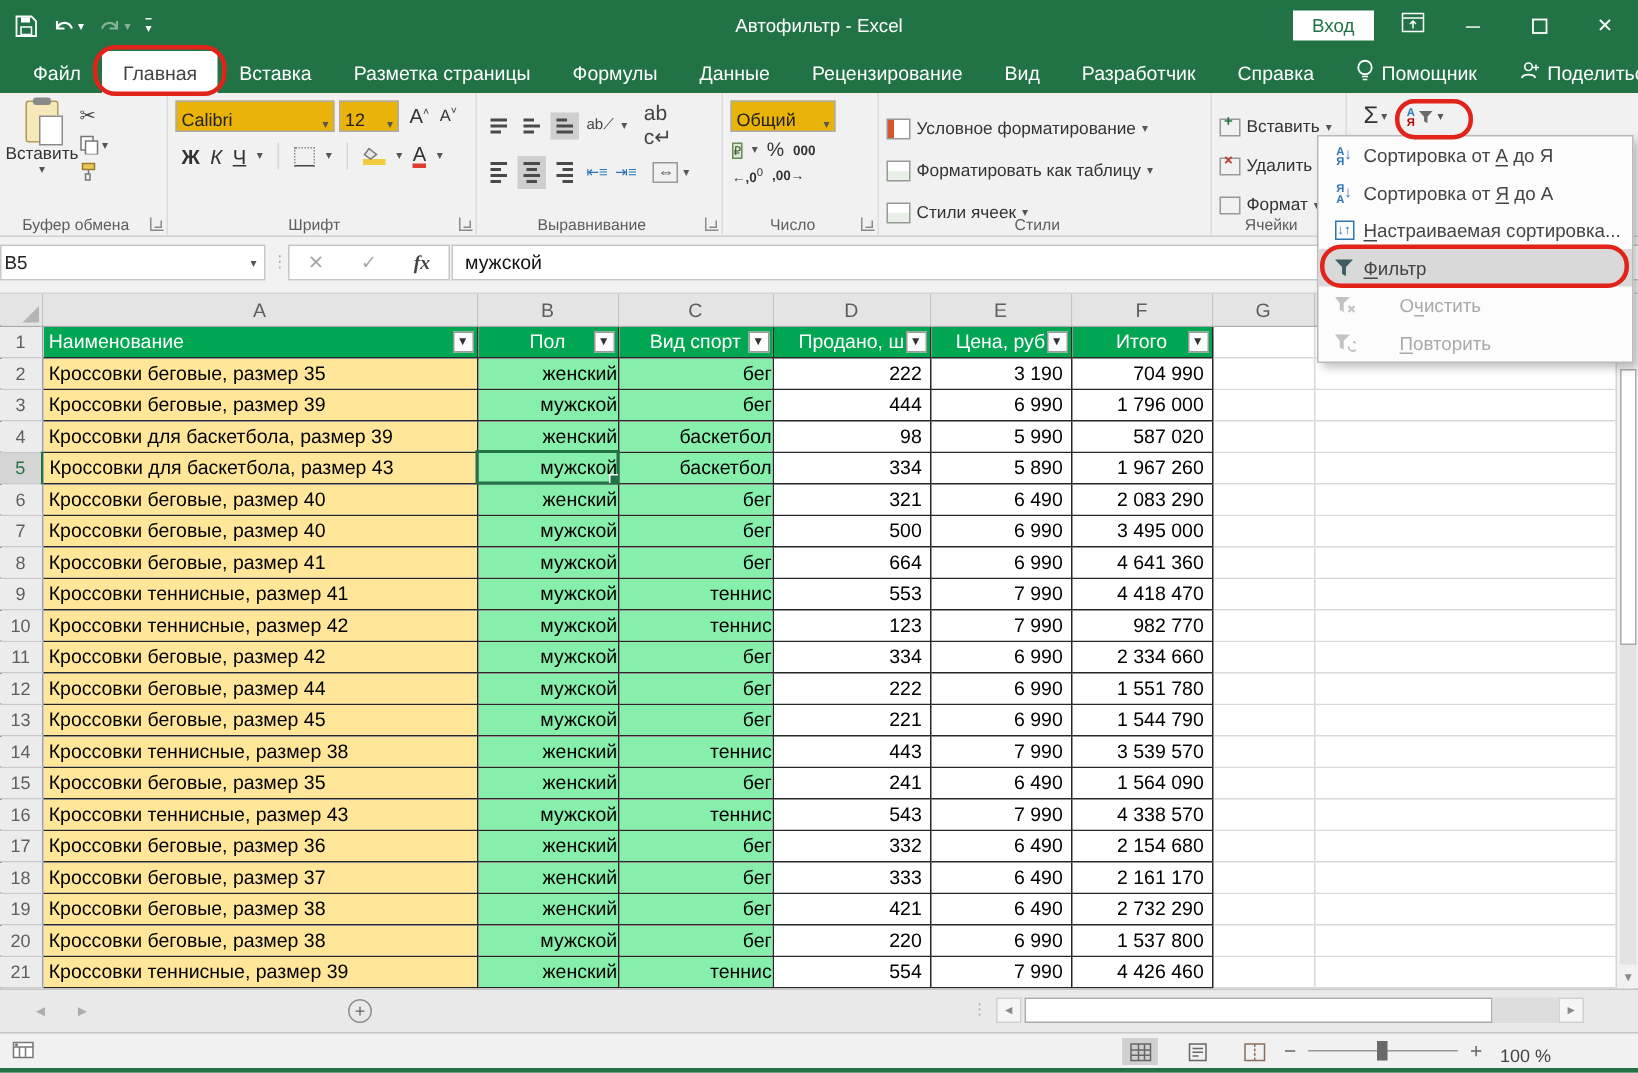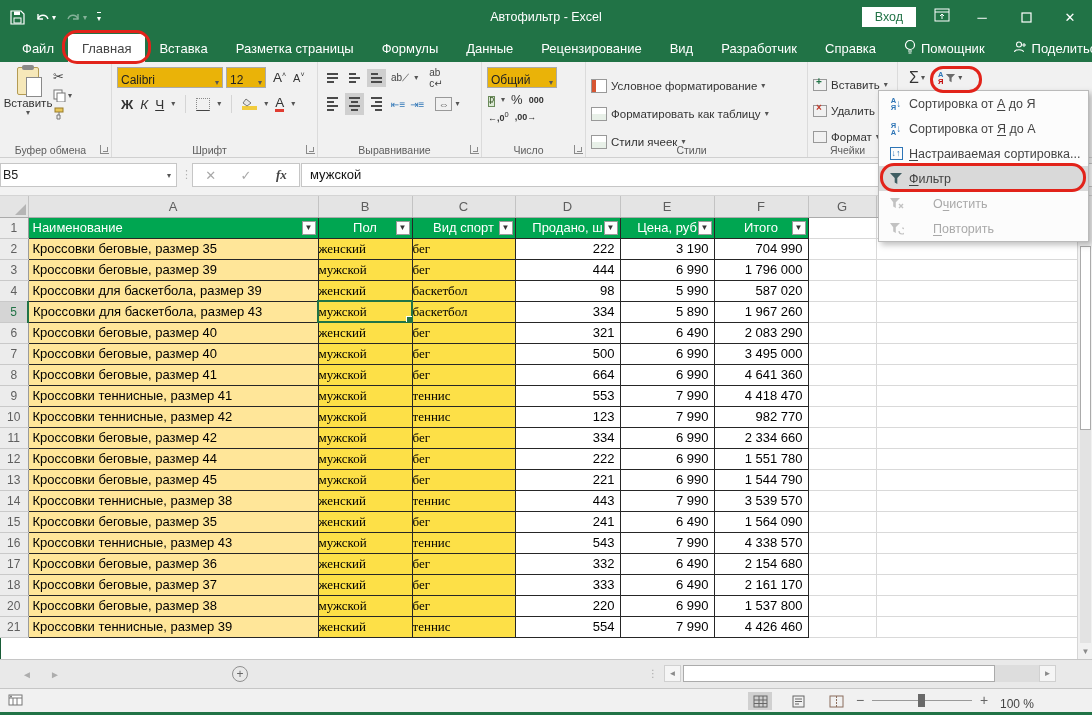--- a/index.html
+++ b/index.html
@@ -106,21 +106,21 @@
   th.corner { background:#E4E4E4; }
   th.corner:after { content:""; position:absolute; right:2px; bottom:2px; border-left:11px solid transparent; border-bottom:11px solid #B5B5B5; }
   th.hfill { background:#E4E4E4; border-right:none; }
   .rh { background:#ECECEC; color:#5f5f5f; text-align:center; font-size:12px; border-right:1px solid #9B9B9B; border-bottom:1px solid #C9C9C9; }
   .rh.sel { background:#D5D5D5; color:#217346; border-right:2px solid #217346; }
   .dark { border:1px solid #262626; }
   .hdr { background:#00A651; color:#fff; font-weight:bold; text-align:center; }
   .hdr.hA { text-align:left; padding-left:4px;margin-top:16px; }
   .fbtn { position:absolute; right:2px; top:3px; width:14px; height:14px; background:#FDFDFD; border:1px solid #9a9a9a; font-size:8px; color:#333; line-height:12px; text-align:center; }
   .col-a { text-align:left; background:#FFE699; padding:0 4px; }
-  .col-b,.col-c { text-align:left; background:#fde047;font-family:Liberation Serif, serif; }
+  .col-b,.col-c { text-align:right; background:#86efac; }
   .col-d,.col-e,.col-f { text-align:right; background:#fff; padding-right:5px; }
   .lite { border-right:1px solid #D9D9D9; border-bottom:1px solid #D9D9D9; background:#fff; }
   .lfill { border-bottom:1px solid #D9D9D9; background:#fff; }
   td.selcell { outline:2px solid #217346; outline-offset:-1px; }
   td.selcell:after { content:""; position:absolute; right:-1px; bottom:-1px; width:5px; height:5px; background:#217346; border:1px solid #fff; }
 
   
   #vscroll { position:absolute; left:1077px; top:196px; width:15px; height:463px; background:#F1F1F1; border-left:1px solid #D6D6D6; }
   .varrow { position:absolute; left:0; width:15px; height:15px; color:#8a8a8a; font-size:8px; text-align:center; line-height:15px; }
   #vthumb { position:absolute; left:2px; top:50px; width:11px; height:184px; background:#fff; border:1px solid #ABABAB; }
@@ -332,21 +332,21 @@
         </span>
       <span class="aitem pressed">
           <span class="bars">
             <i style="width:7px"></i>
             <i style="width:11px"></i>
             <i style="width:11px"></i>
           </span>
         </span>
       <span style="font-size:10px;color:#444;margin:0 2px">ab⟋</span>
         <span class="car">▾</span>
-      <span style="font-size:10px;color:#444;margin-left:8px">ab<br>c↵</span>
+      <span style="font-size:14px;color:#444;margin-left:8px">ab<br>c↵</span>
     </div>
     <div class="frow" style="margin-top:4px">
       <span class="aitem">
           <span class="bars">
             <i style="width:11px"></i>
             <i style="width:7px"></i>
             <i style="width:11px"></i>
             <i style="width:7px"></i>
           </span>
         </span>
@@ -679,20 +679,31 @@
         <td class="lfill"></td>
       </tr>
       <tr>
         <td class="rh">18</td>
         <td class="dark col-a">Кроссовки беговые, размер 37</td>
         <td class="dark col-b">женский</td>
         <td class="dark col-c">бег</td>
         <td class="dark col-d">333</td>
         <td class="dark col-e">6 490</td>
         <td class="dark col-f">2 161 170</td>
+        <td class="lite"></td>
+        <td class="lfill"></td>
+      </tr>
+      <tr>
+        <td class="rh">19</td>
+        <td class="dark col-a">Кроссовки беговые, размер 38</td>
+        <td class="dark col-b">женский</td>
+        <td class="dark col-c">бег</td>
+        <td class="dark col-d">421</td>
+        <td class="dark col-e">6 490</td>
+        <td class="dark col-f">2 732 290</td>
         <td class="lite"></td>
         <td class="lfill"></td>
       </tr>
       <tr>
         <td class="rh">20</td>
         <td class="dark col-a">Кроссовки беговые, размер 38</td>
         <td class="dark col-b">мужской</td>
         <td class="dark col-c">бег</td>
         <td class="dark col-d">220</td>
         <td class="dark col-e">6 990</td>

